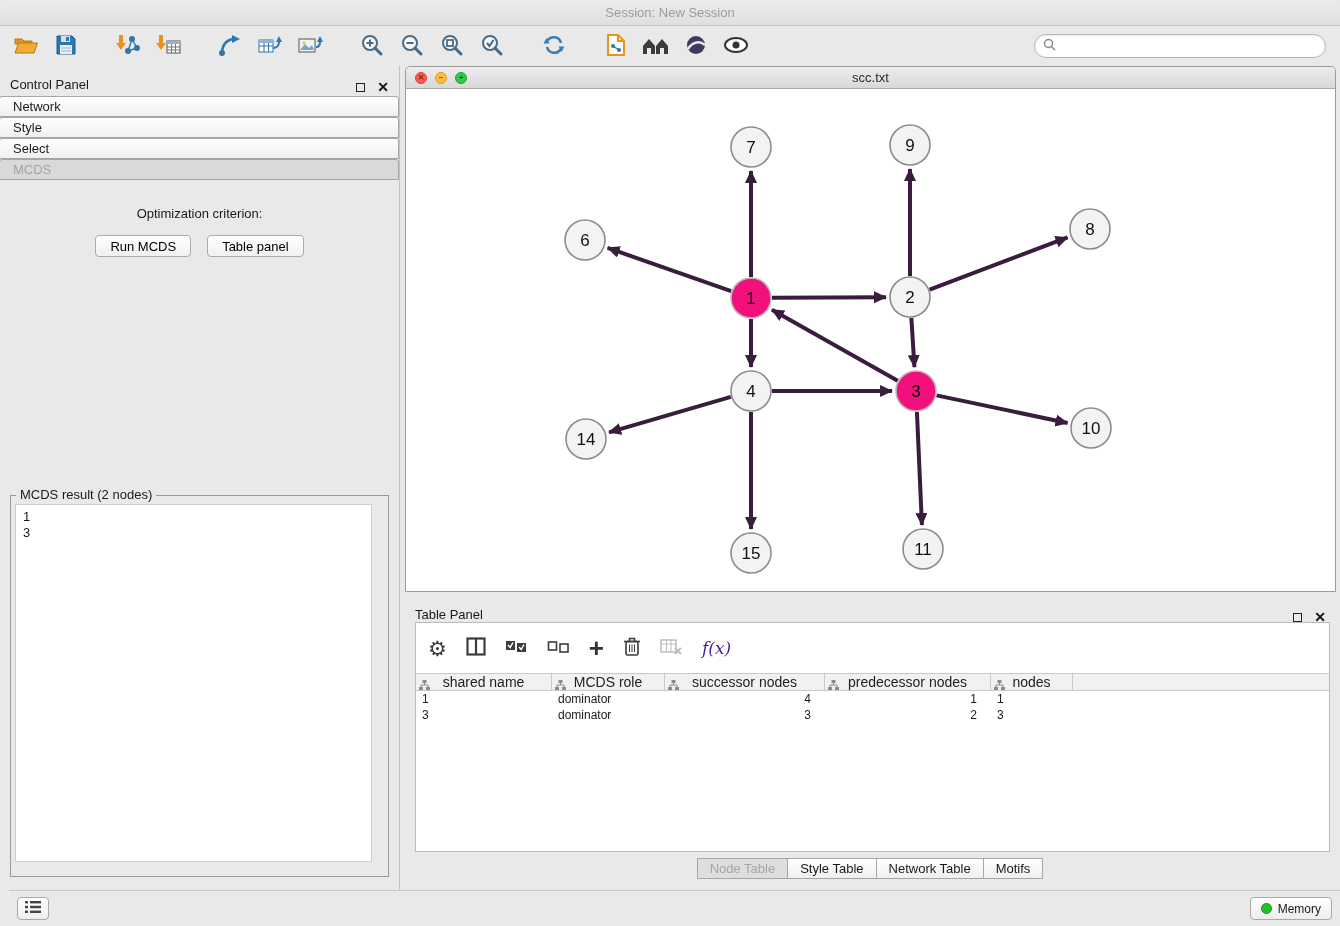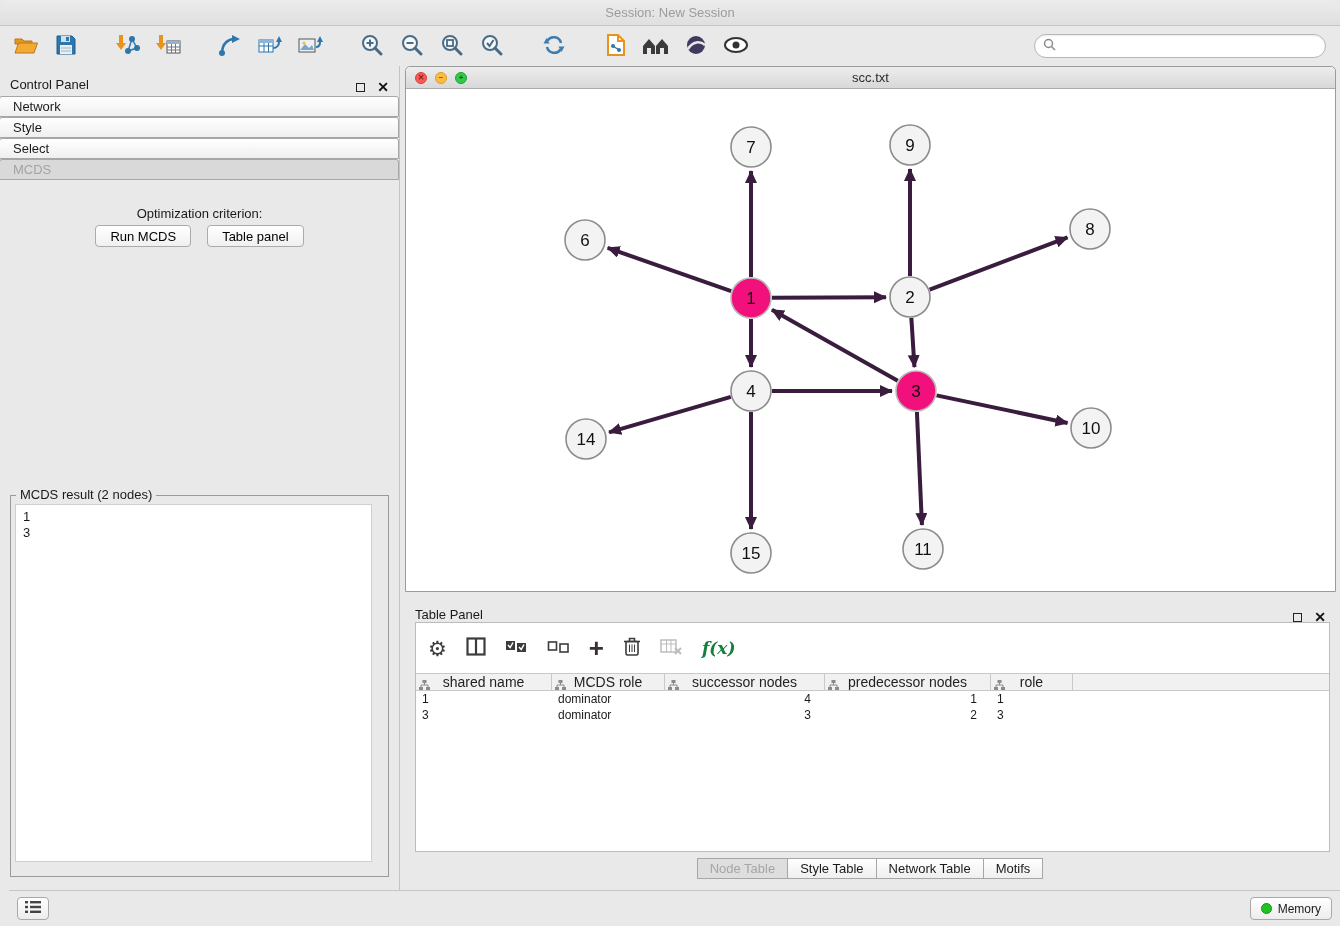--- a/index.html
+++ b/index.html
@@ -58,21 +58,21 @@
     font-size: 13px; border-radius: 3px 3px 0 0; cursor: default;
   }
   .ctab.active { background: #d9d9d9; color: #a3a3a3; }
   .opt-label { text-align: center; margin-top: 26px; }
   .combo {
     margin: 9px auto 0; width: 312px; height: 23px;
     background: #fff; border: 1px solid #b2b2b2; border-radius: 4px;
     display: flex; align-items: center; padding: 0 8px; position: relative; font-size: 13px;
   }
   .combo .stepper { position: absolute; right: 5px; top: 4px; }
-  .btnrow { display: flex; justify-content: center; gap: 16px; margin-top: 4px; }
+  .btnrow { display: flex; justify-content: center; gap: 16px; margin-top: 14px; }
   .btn {
     height: 22px; padding: 0 14px;
     background: linear-gradient(#ffffff, #f0f0f0);
     border: 1px solid #ababab; border-radius: 4px; font-size: 13px; cursor: default;
   }
   .result-fieldset {
     position: absolute; left: 10px; right: 10px; top: 429px; bottom: 13px;
     border: 1px solid #9a9a9a;
   }
   .result-legend {
@@ -104,21 +104,21 @@
   .netcanvas { flex: 1; position: relative; overflow: hidden; }
   .netcanvas svg text { font-family: "Liberation Sans", sans-serif; }
   
   .tpanel { position: absolute; left: 5px; top: 530px; right: 4px; bottom: 2px; background: #e9e9e9; }
   .twhite {
     position: absolute; left: 10px; right: 6px; top: 26px; bottom: 36px;
     background: #fff; border: 1px solid #bcbcbc;
   }
   .ttoolbar { height: 50px; display: flex; align-items: center; padding: 0 12px; gap: 19px; }
   .gear-glyph { font-size: 21px; color: #3c3c3c; line-height: 1; }
-  .fx { font-family: "DejaVu Serif", serif; font-style: italic; font-size: 17px; color: #15803d; font-weight: bold; }
+  .fx { font-family: "DejaVu Serif", serif; font-style: italic; font-size: 17px; color: #4c1d95; }
   .plus-glyph { font-size: 26px; font-weight: bold; color: #3a3030; line-height: 20px; }
   .thead { display: flex; height: 18px; background: #f1f1f1; border-top: 1px solid #c9c9c9; border-bottom: 1px solid #c9c9c9; font-size: 14px; }
   .th { position: relative; border-right: 1px solid #c9c9c9; display: flex; align-items: center; justify-content: center; color: #222; cursor: default; }
   .th .hicon { position: absolute; left: 3px; top: 3px; }
   .hicon svg rect { fill: #8a8a8a; }
   .hicon svg path { stroke: #8a8a8a; fill: none; }
   .th.filler { flex: 1; border-right: none; }
   .trow { display: flex; height: 16px; font-size: 12px; line-height: 16px; }
   .td { padding: 0 6px; overflow: hidden; white-space: nowrap; }
   .td.right { text-align: right; padding-right: 14px; }
@@ -478,21 +478,21 @@
                 </svg></span>
               <span>predecessor nodes</span>
             </div>
             <div class="th" style="width: 82px;">
               <span class="hicon"><svg width="11" height="10" viewBox="0 0 11 10">
                   <rect x="3.5" y="0" width="4" height="3"></rect>
                   <rect x="0" y="7" width="4" height="3"></rect>
                   <rect x="7" y="7" width="4" height="3"></rect>
                   <path d="M5.5 3 v2 M2 5 h7 M2 5 v2 M9 5 v2" stroke-width="1"></path>
                 </svg></span>
-              <span>role</span>
+              <span>nodes</span>
             </div>
             <div class="th filler"></div>
           </div>
         <div id="table-body">
             <div class="trow">
               <div class="td left" style="width: 136px;">1</div>
               <div class="td left" style="width: 113px;">dominator</div>
               <div class="td right" style="width: 160px;">4</div>
               <div class="td right" style="width: 166px;">1</div>
               <div class="td left" style="width: 82px;">1</div>

